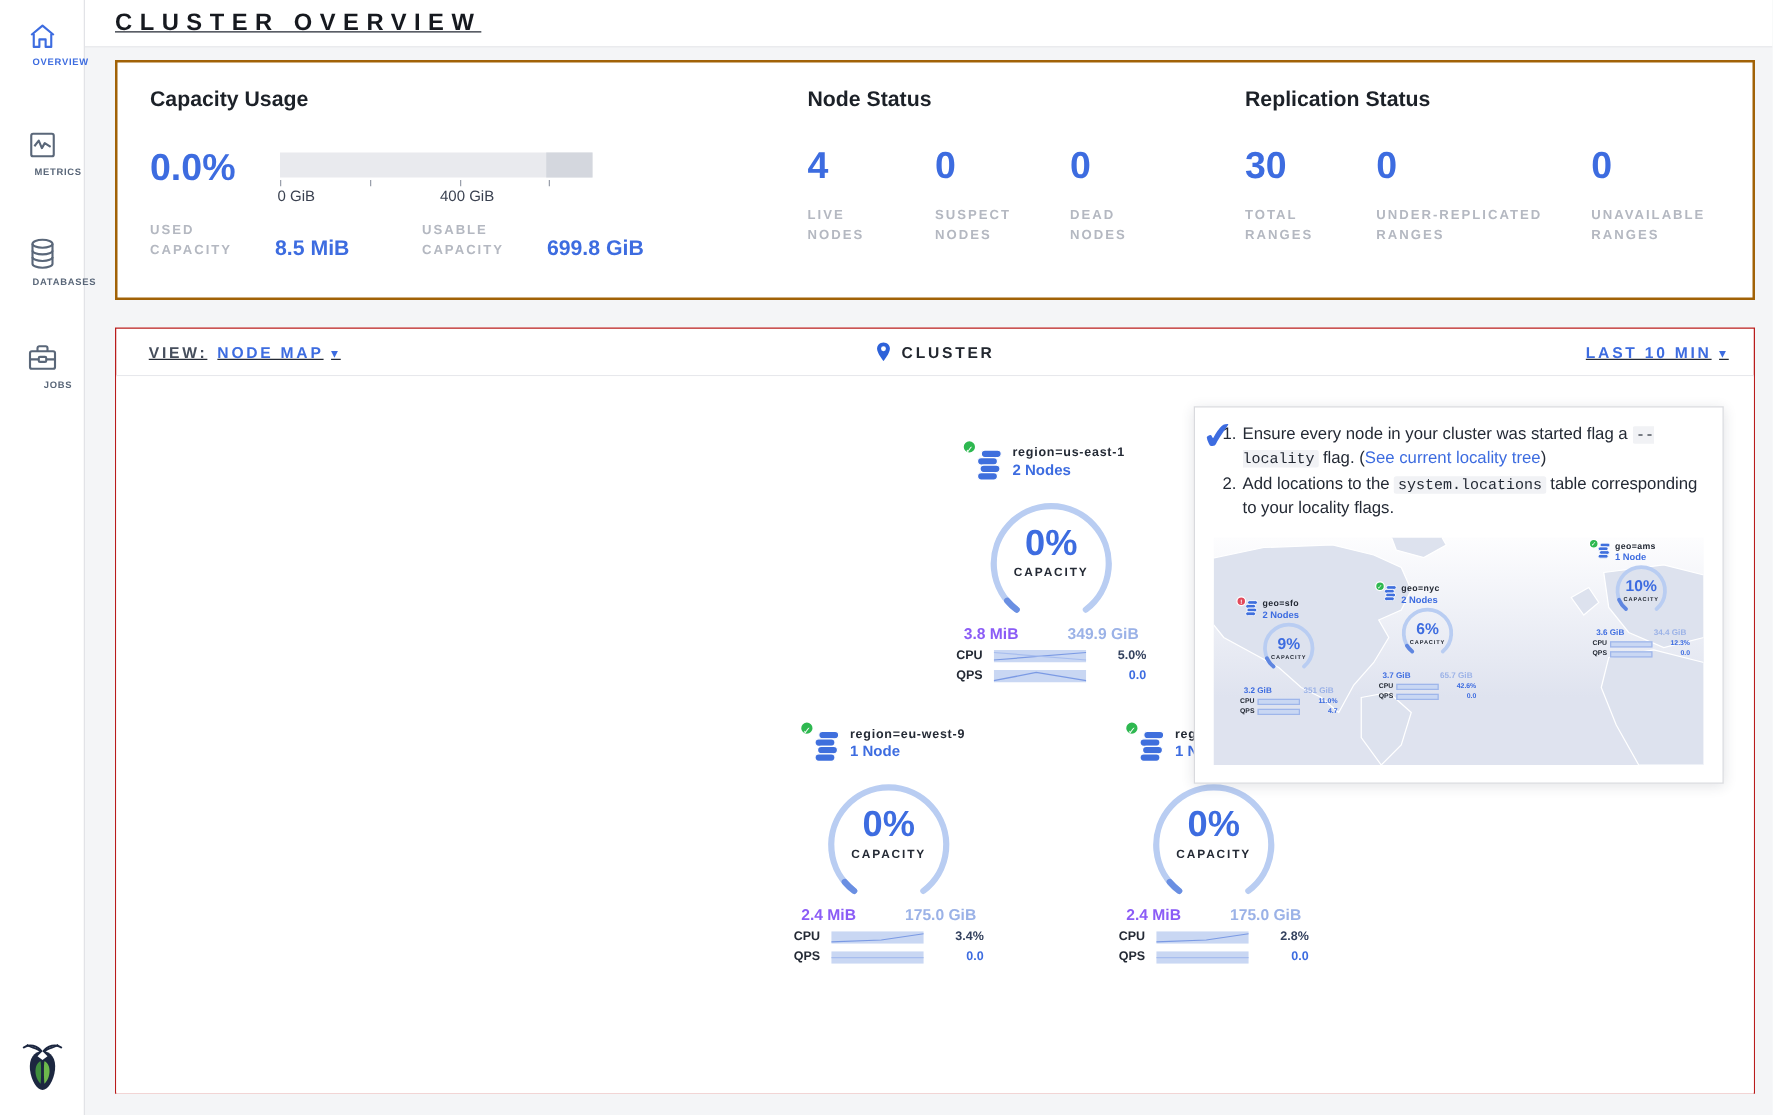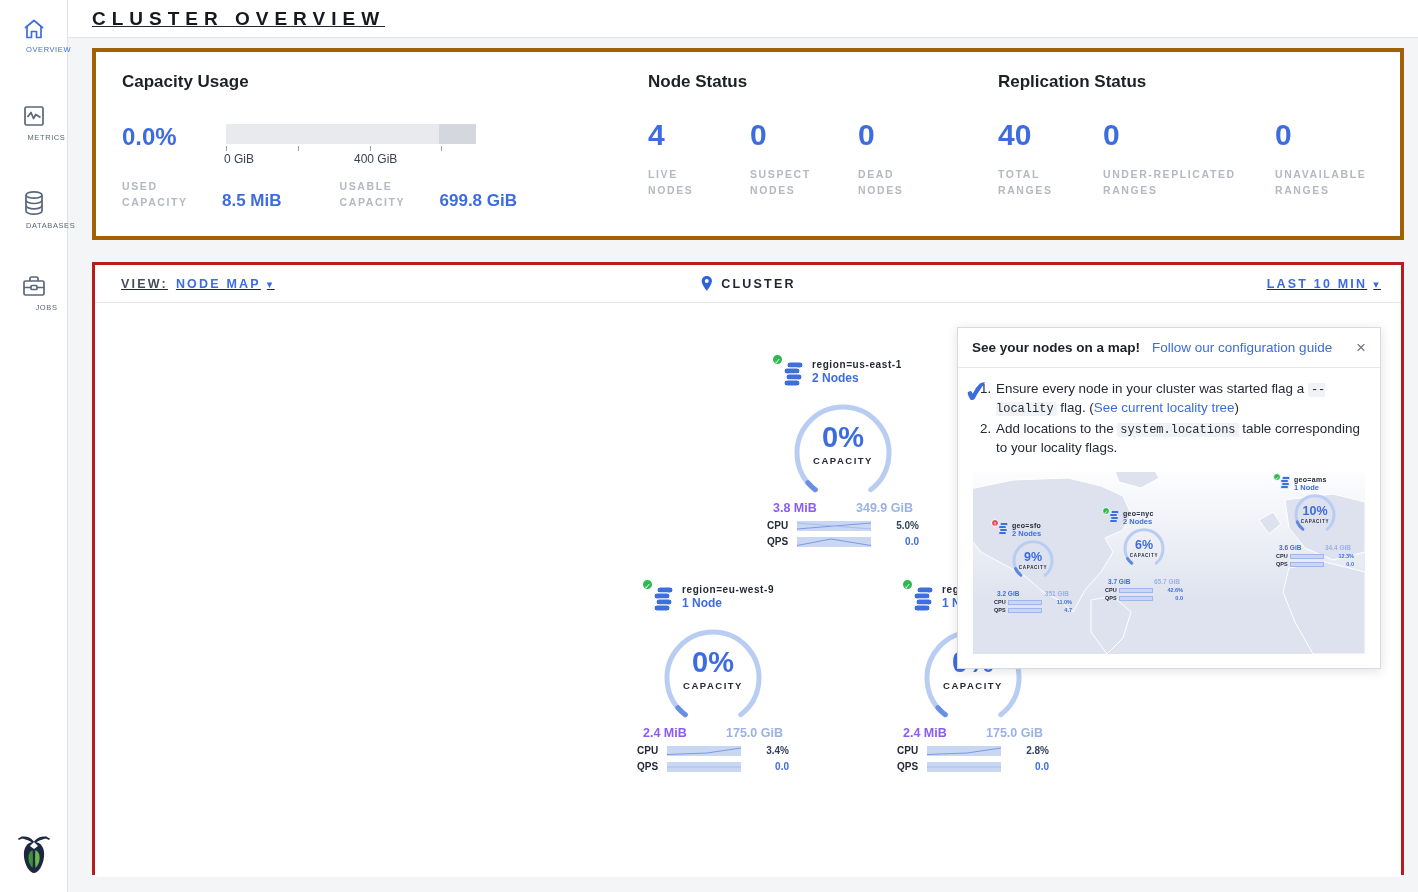--- a/index.html
+++ b/index.html
@@ -3,64 +3,64 @@
 <meta charset="utf-8">
 <style>
   * { margin:0; padding:0; box-sizing:border-box; }
   html,body { width:1418px; height:892px; overflow:hidden;
     font-family:"Liberation Sans","DejaVu Sans",sans-serif; background:#f4f5f7; color:#242a35; }
 
   
   .sidebar { position:fixed; left:0; top:0; width:68px; height:892px; background:#fff;
     border-right:1px solid #e2e3e7; z-index:50; }
   .side-item { width:100%; text-align:center; margin-top:14px; padding:4px 0 8px; cursor:pointer; }
-  .side-item .lbl { display:block; font-size:7.5px; font-weight:normal; letter-spacing:.6px;
+  .side-item .lbl { display:block; font-size:7.5px; font-weight:bold; letter-spacing:.6px;
     color:#5a6779; margin-top:5px;padding-left:26px; }
   .side-item.active .lbl { color:#3d6ce0; }
   .side-item svg { display:block; margin:0 auto; }
   .side-logo { position:absolute; bottom:14px; left:0; width:100%; text-align:center; }
 
   
   .main { margin-left:68px; height:100%;text-decoration:underline; }
   .titlebar { height:38px; background:#fff; border-bottom:1px solid #e4e5e9;
     display:flex; align-items:center; padding-left:24px; }
   .titlebar h1 { font-size:19px; font-weight:700; letter-spacing:6px; color:#16191f; }
 
   .content { padding:10px 14px 0 24px; }
 
   
-  .summary { position:relative; background:#fff; border:4px solid #a16207; height:192px; }
+  .summary { position:relative; background:#fff; border:2px solid #a16207; height:192px; }
   .sec-title { font-size:17px; font-weight:700; color:#1c2128; }
   .cap-col  { position:absolute; left:26px; top:20px; width:500px; }
   .node-col { position:absolute; left:552px; top:20px; }
   .repl-col { position:absolute; left:902px; top:20px; }
 
   .cap-row { display:flex; align-items:flex-start; margin-top:32px; }
-  .cap-pct { font-size:24px; font-weight:700; color:#3d6ce0; line-height:26px; width:104px; }
+  .cap-pct { font-size:30px; font-weight:700; color:#3d6ce0; line-height:26px; width:104px; }
   .cap-barwrap { width:250px; }
   .cap-bar { position:relative; height:20px; background:#e9eaee; }
   .cap-bar .dark { position:absolute; right:0; top:0; height:100%; width:15%; background:#d4d7de; }
   .cap-ticks { position:relative; height:6px; margin-top:2px; }
   .cap-ticks i { position:absolute; top:0; width:1px; height:5px; background:#9aa0ab; }
   .cap-axis { position:relative; height:14px; font-size:12px; color:#3a4150; }
   .cap-axis span { position:absolute; top:0; }
   .cap-stats { display:flex; margin-top:12px; align-items:flex-end; }
   .stat-lbl { font-size:10.5px; font-weight:bold; letter-spacing:1.6px; color:#b4b8c1;
     width:86px; line-height:1.55; }
   .stat-val { font-size:17px; font-weight:700; color:#3d6ce0; margin:0 0 0 14px; }
   .cap-stats .gap { width:58px; }
 
   .metric-row { display:flex; margin-top:30px; }
   .metric { margin-right:0; }
   .metric .val { font-size:30px; font-weight:700; color:#3d6ce0; line-height:26px; }
   .metric .lab { font-size:10.5px; font-weight:bold; letter-spacing:1.6px; color:#b4b8c1;
     margin-top:18px; line-height:1.55; }
 
   
-  .map-panel { position:relative; background:#fff; border:3px solid #b91c1c; margin-top:22px; height:613px; }
+  .map-panel { position:relative; background:#fff; border:1px solid #b91c1c; margin-top:22px; height:613px; }
   .viewbar { height:38px; border-bottom:1px solid #e7e8ec; display:flex; align-items:center;
     padding:0 20px 0 26px; position:relative; }
   .viewbar .vlbl { font-size:12.5px; font-weight:bold; letter-spacing:2.2px; color:#464e5c; }
   .viewbar .vval { font-size:12.5px; font-weight:bold; letter-spacing:2.2px; color:#3d6ce0;
     margin-left:8px; cursor:pointer; }
   .caret { color:#3d6ce0; font-size:11px; margin-left:6px; }
   .vb-center { position:absolute; left:50%; transform:translateX(-50%); display:flex;
     align-items:center; gap:8px; }
   .vb-center .crumb { font-size:12.5px; font-weight:bold; letter-spacing:2.2px; color:#22272f; }
   .vb-right { margin-left:auto; font-size:12.5px; font-weight:bold; letter-spacing:2.2px;
@@ -236,21 +236,21 @@
             <div class="val">0</div>
             <div class="lab" style="width:70px">DEAD NODES</div>
           </div>
         </div>
       </div>
 
       <div class="repl-col">
         <div class="sec-title">Replication Status</div>
         <div class="metric-row">
           <div class="metric" style="width:105px">
-            <div class="val">40</div>
+            <div class="val">30</div>
             <div class="lab" style="width:70px">TOTAL RANGES</div>
           </div>
           <div class="metric" style="width:172px">
             <div class="val">0</div>
             <div class="lab" style="width:160px">UNDER-REPLICATED RANGES</div>
           </div>
           <div class="metric" style="width:130px">
             <div class="val">0</div>
             <div class="lab" style="width:100px">UNAVAILABLE RANGES</div>
           </div>
@@ -411,25 +411,20 @@
             <span class="sl">QPS</span>
             <svg width="74" height="10" viewBox="0 0 74 10">
               <rect x="0" y="0" width="74" height="10" fill="#c9d7f3"></rect>
               <polyline points="0,5 74,5" fill="none" stroke="#a7bdee" stroke-width="1"></polyline>
             </svg>
             <span class="sv">0.0</span>
           </div>
         </div>
 
         <div class="popup">
-          <div class="pop-head">
-            <span class="pop-title">See your nodes on a map!</span>
-            <span class="pop-link">Follow our configuration guide</span>
-            <span class="pop-close">×</span>
-          </div>
           <div class="pop-body">
             <span class="big-check">✔</span>
             <div class="step">
               <span class="num">1.</span>
               <span><span>Ensure every node in your cluster was started flag a </span><span class="code">--locality</span><span> flag. (</span><a>See current locality tree</a><span>)</span></span>
             </div>
             <div class="step">
               <span class="num">2.</span>
               <span><span>Add locations to the </span><span class="code">system.locations</span><span> table corresponding to your locality flags.</span></span>
             </div>

